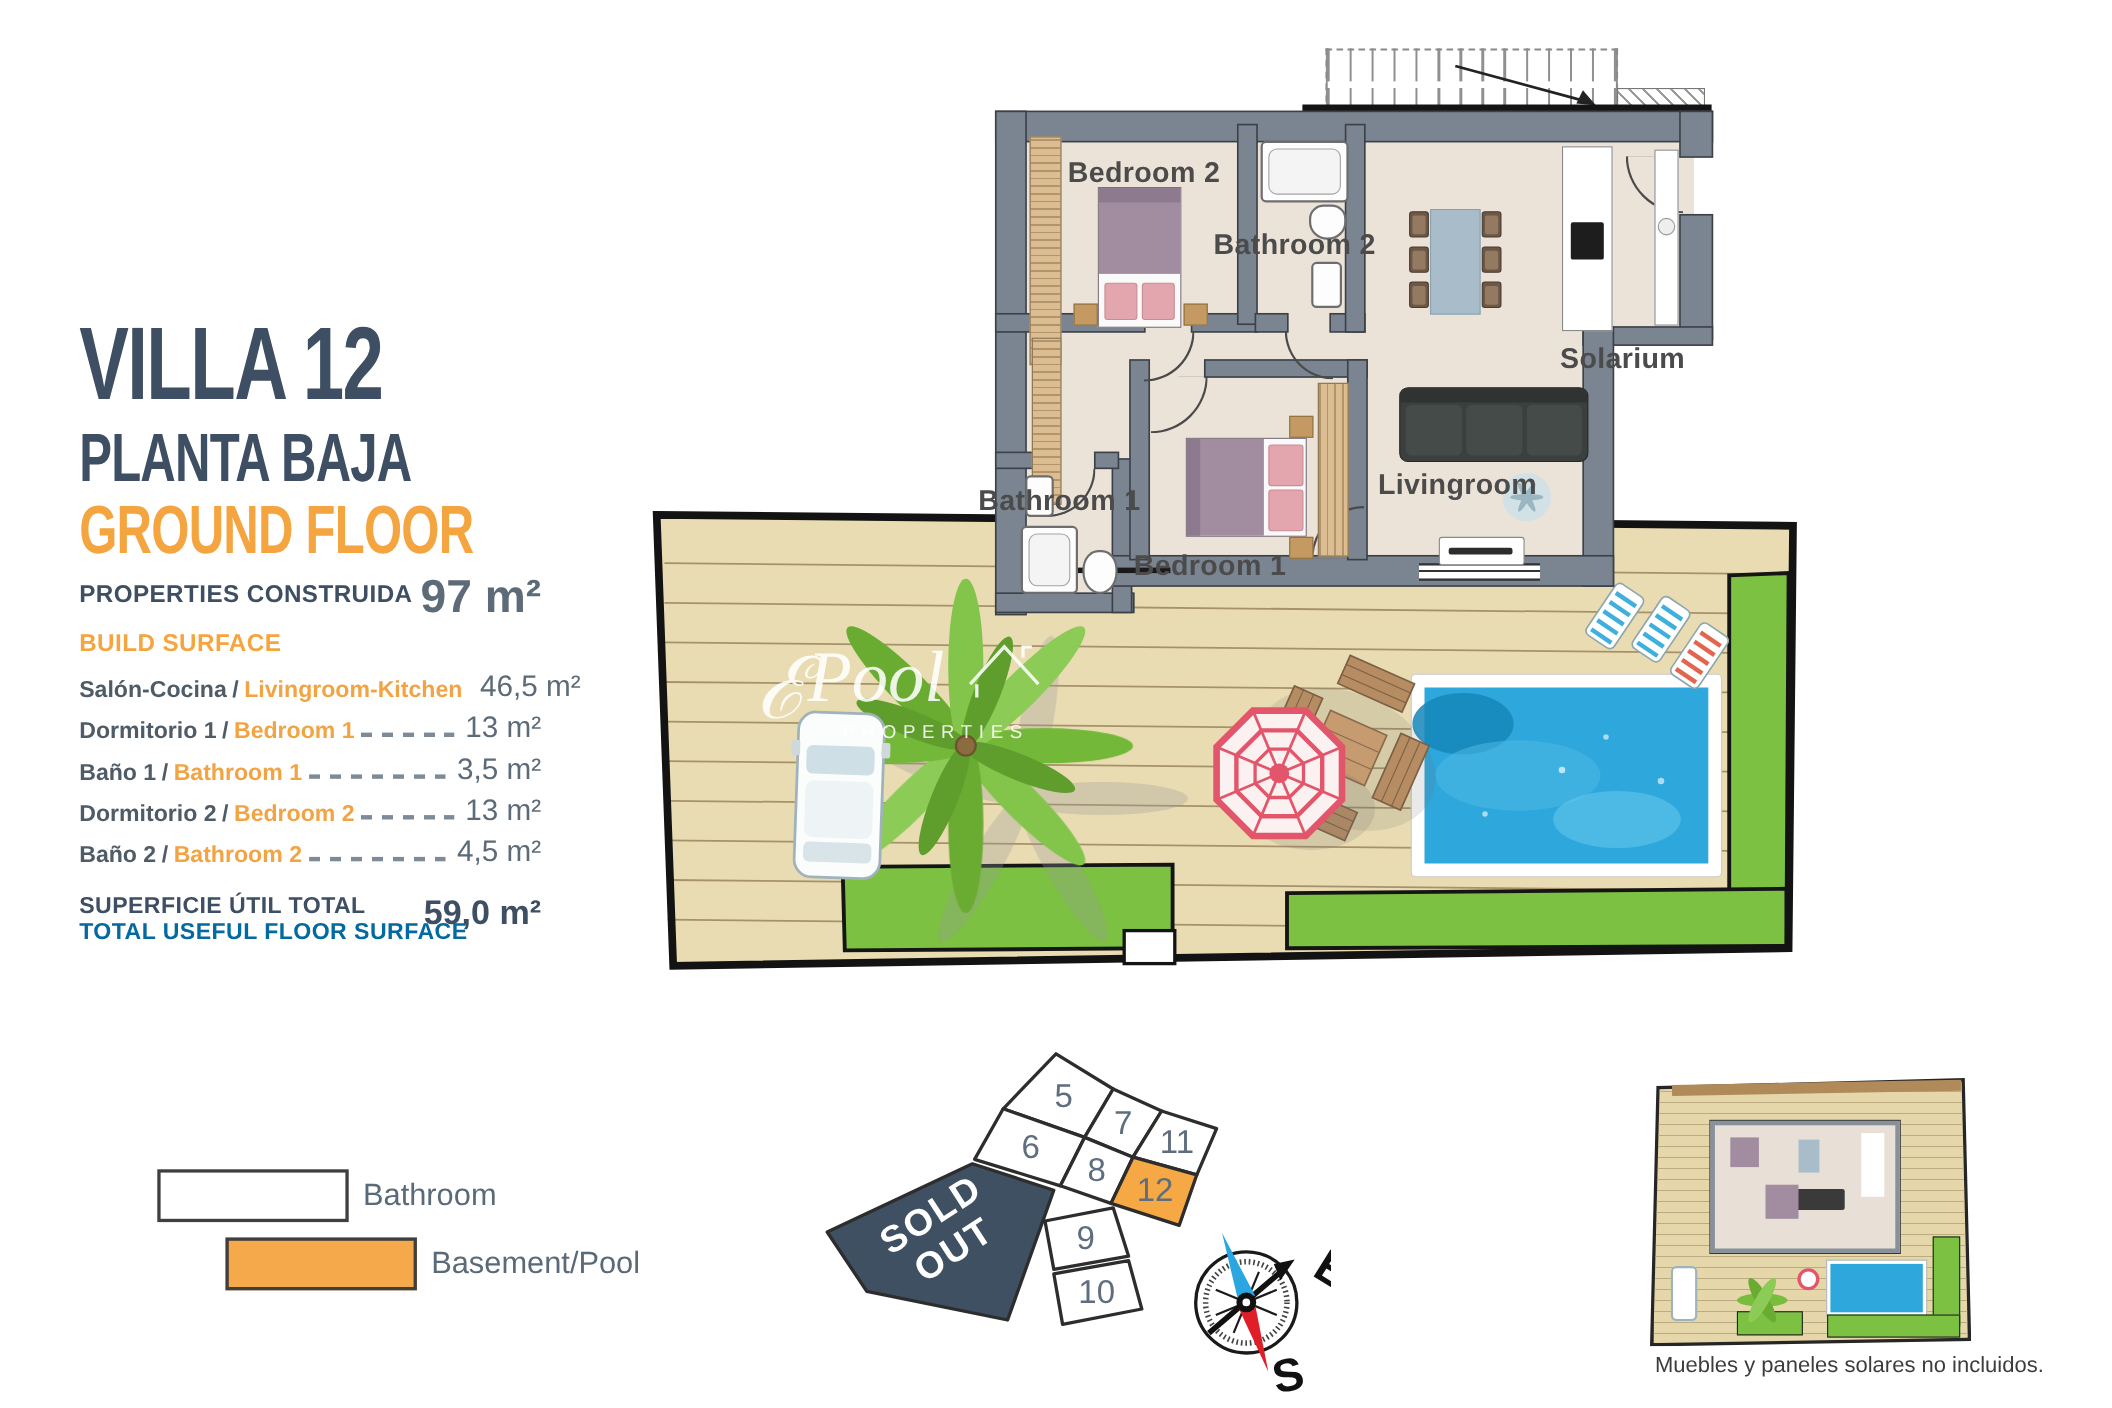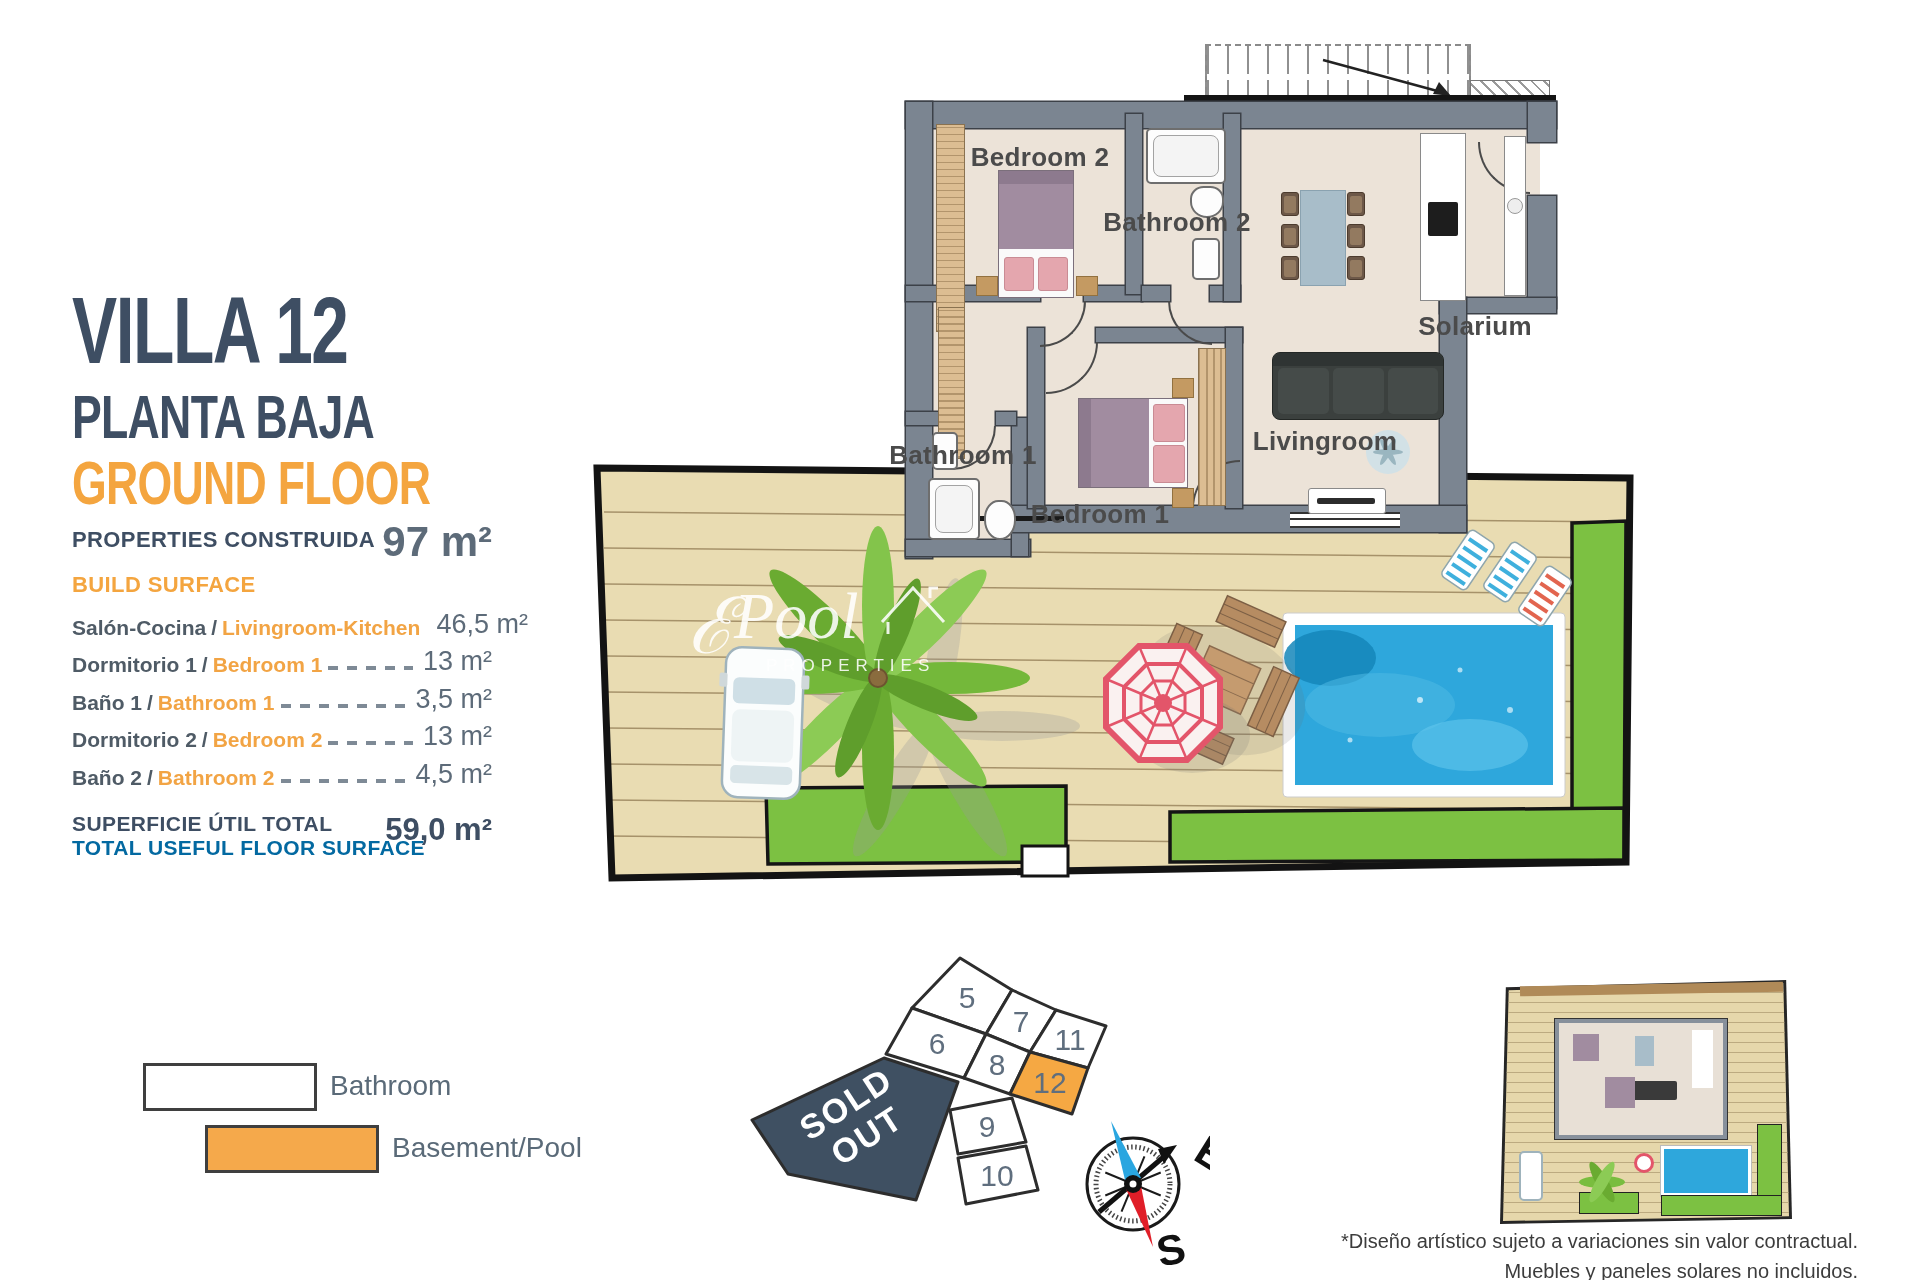--- a/index.html
+++ b/index.html
@@ -424,17 +424,16 @@
     <div class="abs" style="left:6.5%;top:70%;width:7%;height:19%;background:#ffffff;border:2px solid #9fb3bc;border-radius:5px;"></div>
     <div class="abs" style="left:25%;top:73%;width:60px;height:50px;">
       <span class="mleaf" style="left:6px;top:18px;transform:rotate(0deg);"></span>
       <span class="mleaf" style="left:6px;top:18px;transform:rotate(60deg);background:#6aab31;"></span>
       <span class="mleaf" style="left:6px;top:18px;transform:rotate(120deg);background:#8ccb55;"></span>
     </div>
     <div class="abs" style="left:46%;top:71%;width:14px;height:14px;border-radius:50%;background:#ffffff;border:3px solid #e3556a;"></div>
   </div>
 
   <div class="abs" style="right:62px;top:1226px;text-align:right;font-size:20px;line-height:1.5;color:#3c3c3c;">
-    <div>*Diseño artístico sujeto a variaciones sin valor contractual.</div>
     <div>Muebles y paneles solares no incluidos.</div>
   </div>
 
 </div>
 
 </body></html>

